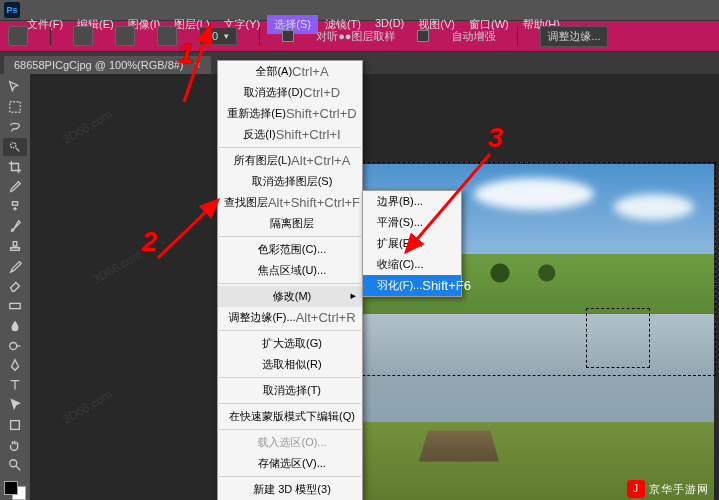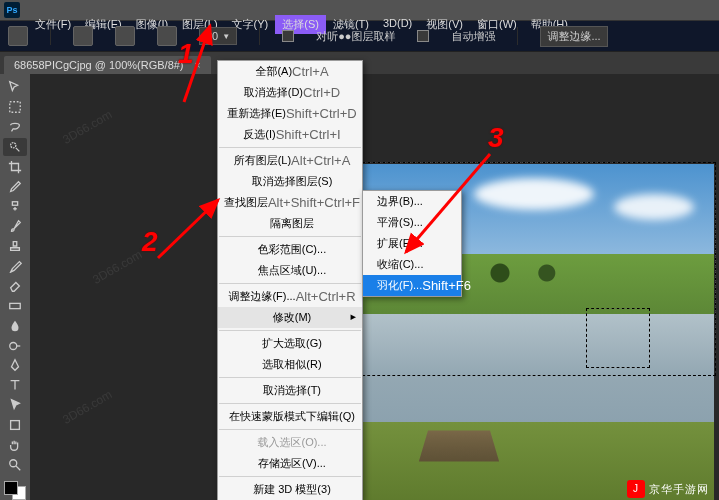--- a/index.html
+++ b/index.html
@@ -1,21 +1,21 @@
 <!DOCTYPE html>
 <html><head>
 <meta charset="utf-8">
 <style>
 *{margin:0;padding:0;box-sizing:border-box;font-family:"Microsoft YaHei",Arial,sans-serif;font-size:11px;user-select:none}
 body{width:719px;height:500px;background:#2a2a2a;overflow:hidden;position:relative}
 .menubar{height:20px;background:#535353;display:flex;align-items:center;padding-left:4px;color:#ddd}
-.ps-logo{width:16px;height:16px;background:#001e36;color:#31a8ff;font-weight:bold;font-size:9px;display:flex;align-items:center;justify-content:center;border-radius:2px;margin-right:8px}
+.ps-logo{width:16px;height:16px;background:#001e36;color:#31a8ff;font-weight:bold;font-size:9px;display:flex;align-items:center;justify-content:center;border-radius:2px;}
 .menu-item{padding:2px 7px;cursor:default}
 .menu-item.hl{background:#8b5cf6}
-.optbar{height:32px;background:#0f172a;border-top:1px solid #333;border-bottom:1px solid #222;display:flex;align-items:center;padding-left:8px;color:#ccc;gap:22px}
+.optbar{height:32px;background:#be185d;border-top:1px solid #333;border-bottom:1px solid #222;display:flex;align-items:center;padding-left:8px;color:#ccc;gap:22px}
 .opt-ico{width:20px;height:20px;background:#4a4a4a;border:1px solid #636363;border-radius:2px}
 .opt-sel{background:#3a3a3a;border:1px solid #555;padding:2px 6px;display:flex;align-items:center;gap:4px}
 .cb{width:12px;height:12px;border:1px solid #888;background:#3a3a3a}
 .tabbar{height:22px;background:#3a3a3a;display:flex;align-items:end;padding-left:4px}
 .tab{background:#535353;color:#ddd;padding:3px 10px;font-size:10px;border-radius:2px 2px 0 0}
 .tab .x{margin-left:8px;color:#aaa}
 .workspace{position:absolute;top:74px;left:0;right:0;bottom:0;display:flex}
 .toolbar{width:30px;background:#535353;display:flex;flex-direction:column;align-items:center;padding-top:4px;gap:1px}
 .tool{width:24px;height:22px;display:flex;align-items:center;justify-content:center;color:#ccc;border-radius:2px}
 .tool.active{background:#3a3a3a}
@@ -266,27 +266,27 @@
     <hr>
     <div class="row">
       <span>色彩范围(C)...</span>
       <span class="sc"></span>
     </div>
     <div class="row">
       <span>焦点区域(U)...</span>
       <span class="sc"></span>
     </div>
     <hr>
+    <div class="row sub" style="background: rgb(228, 228, 228);">
+      <span>修改(M)</span>
+      <span class="sc"></span>
+    </div>
     <div class="row">
       <span>调整边缘(F)...</span>
       <span class="sc">Alt+Ctrl+R</span>
-    </div>
-    <div class="row sub" style="background: rgb(228, 228, 228);">
-      <span>修改(M)</span>
-      <span class="sc"></span>
     </div>
     <hr>
     <div class="row">
       <span>扩大选取(G)</span>
       <span class="sc"></span>
     </div>
     <div class="row">
       <span>选取相似(R)</span>
       <span class="sc"></span>
     </div>

